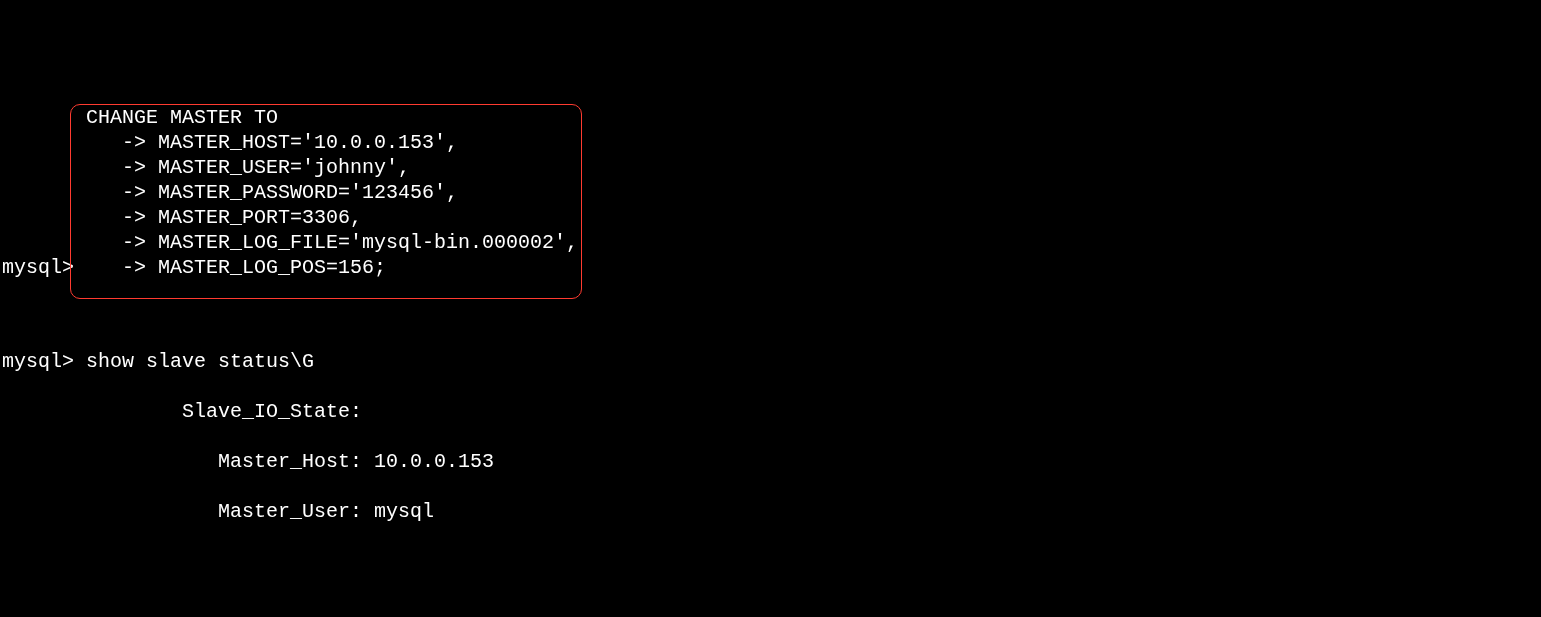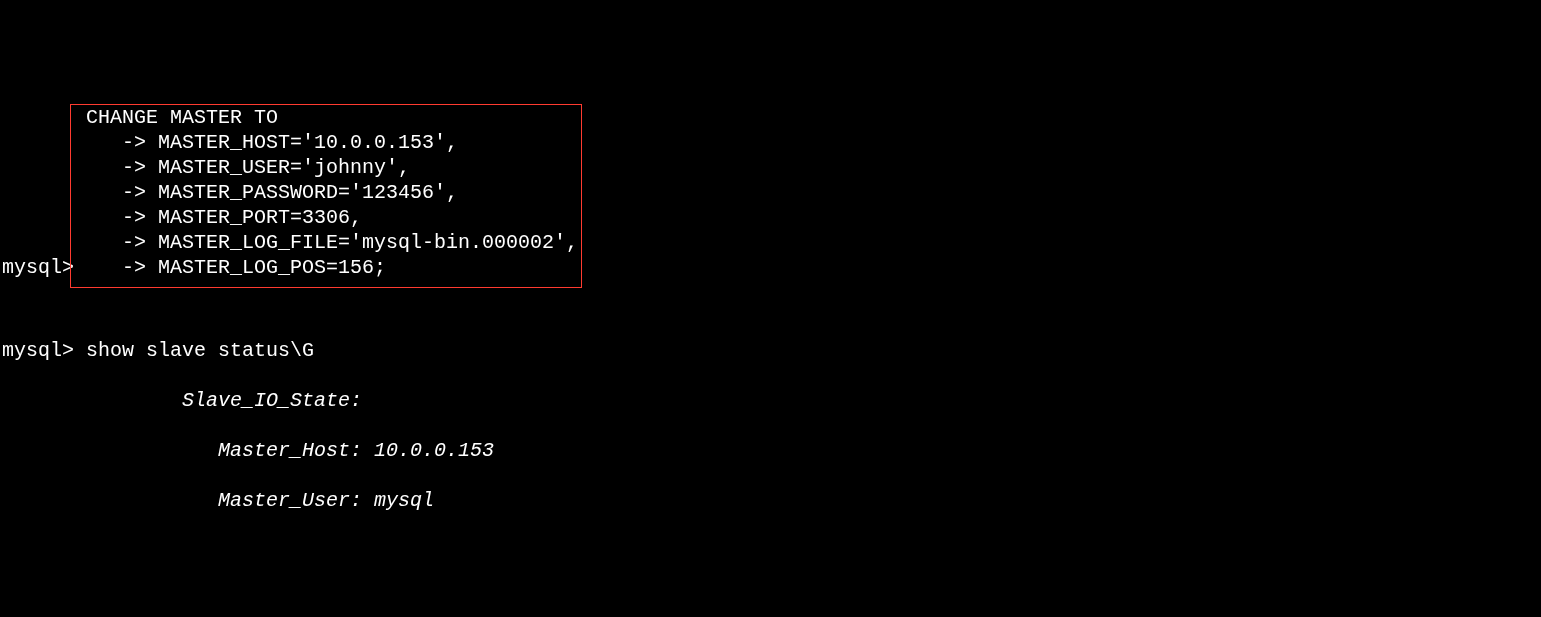--- a/index.html
+++ b/index.html
@@ -14,31 +14,30 @@
       font-size: 20px;
       line-height: 1.25;
       padding: 4px 2px;
       white-space: pre;
       overflow: hidden;
       width: 1541px;
       height: 617px;
     }
     .hl-box-1 {
       border: 1px solid #ff3b30;
-      border-radius: 0;
+      border-radius: 10px;
       display: inline-block;
-      padding: 0 3px 7px 3px;
+      padding: 0 3px 18px 3px;
       margin-left: -4px;
     }
     .line {
       display: block;
     }
     .status-row {
       display: block;
-      font-style: italic;
     }
     .status-label {
       display: inline-block;
       width: 360px;
       text-align: right;
     }
     .status-value {
       display: inline;
     }
   </style>

